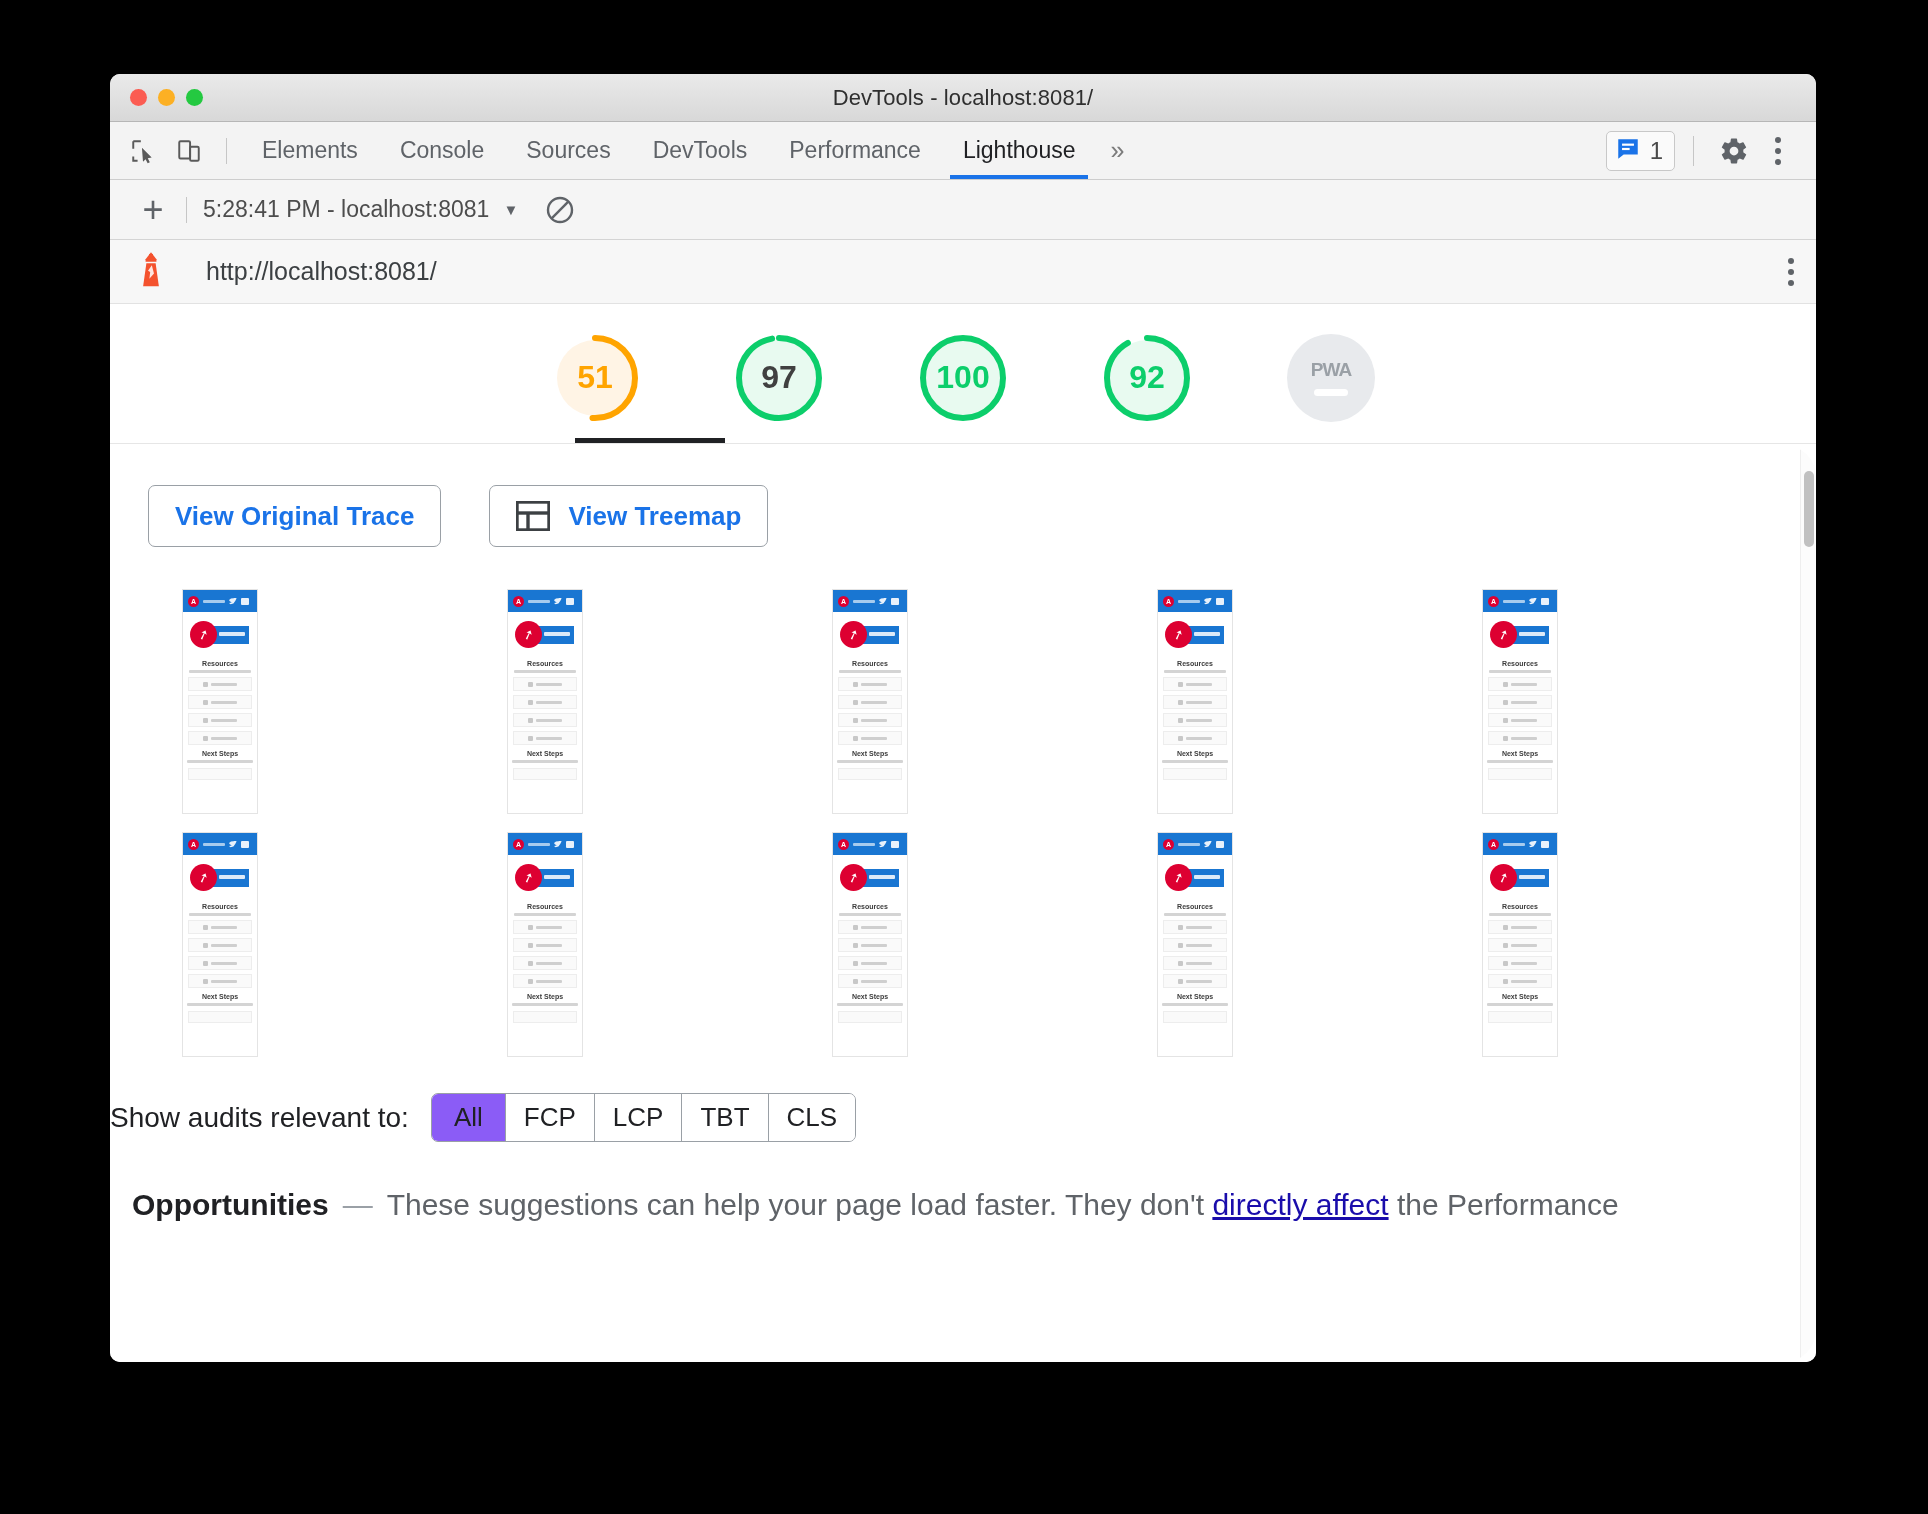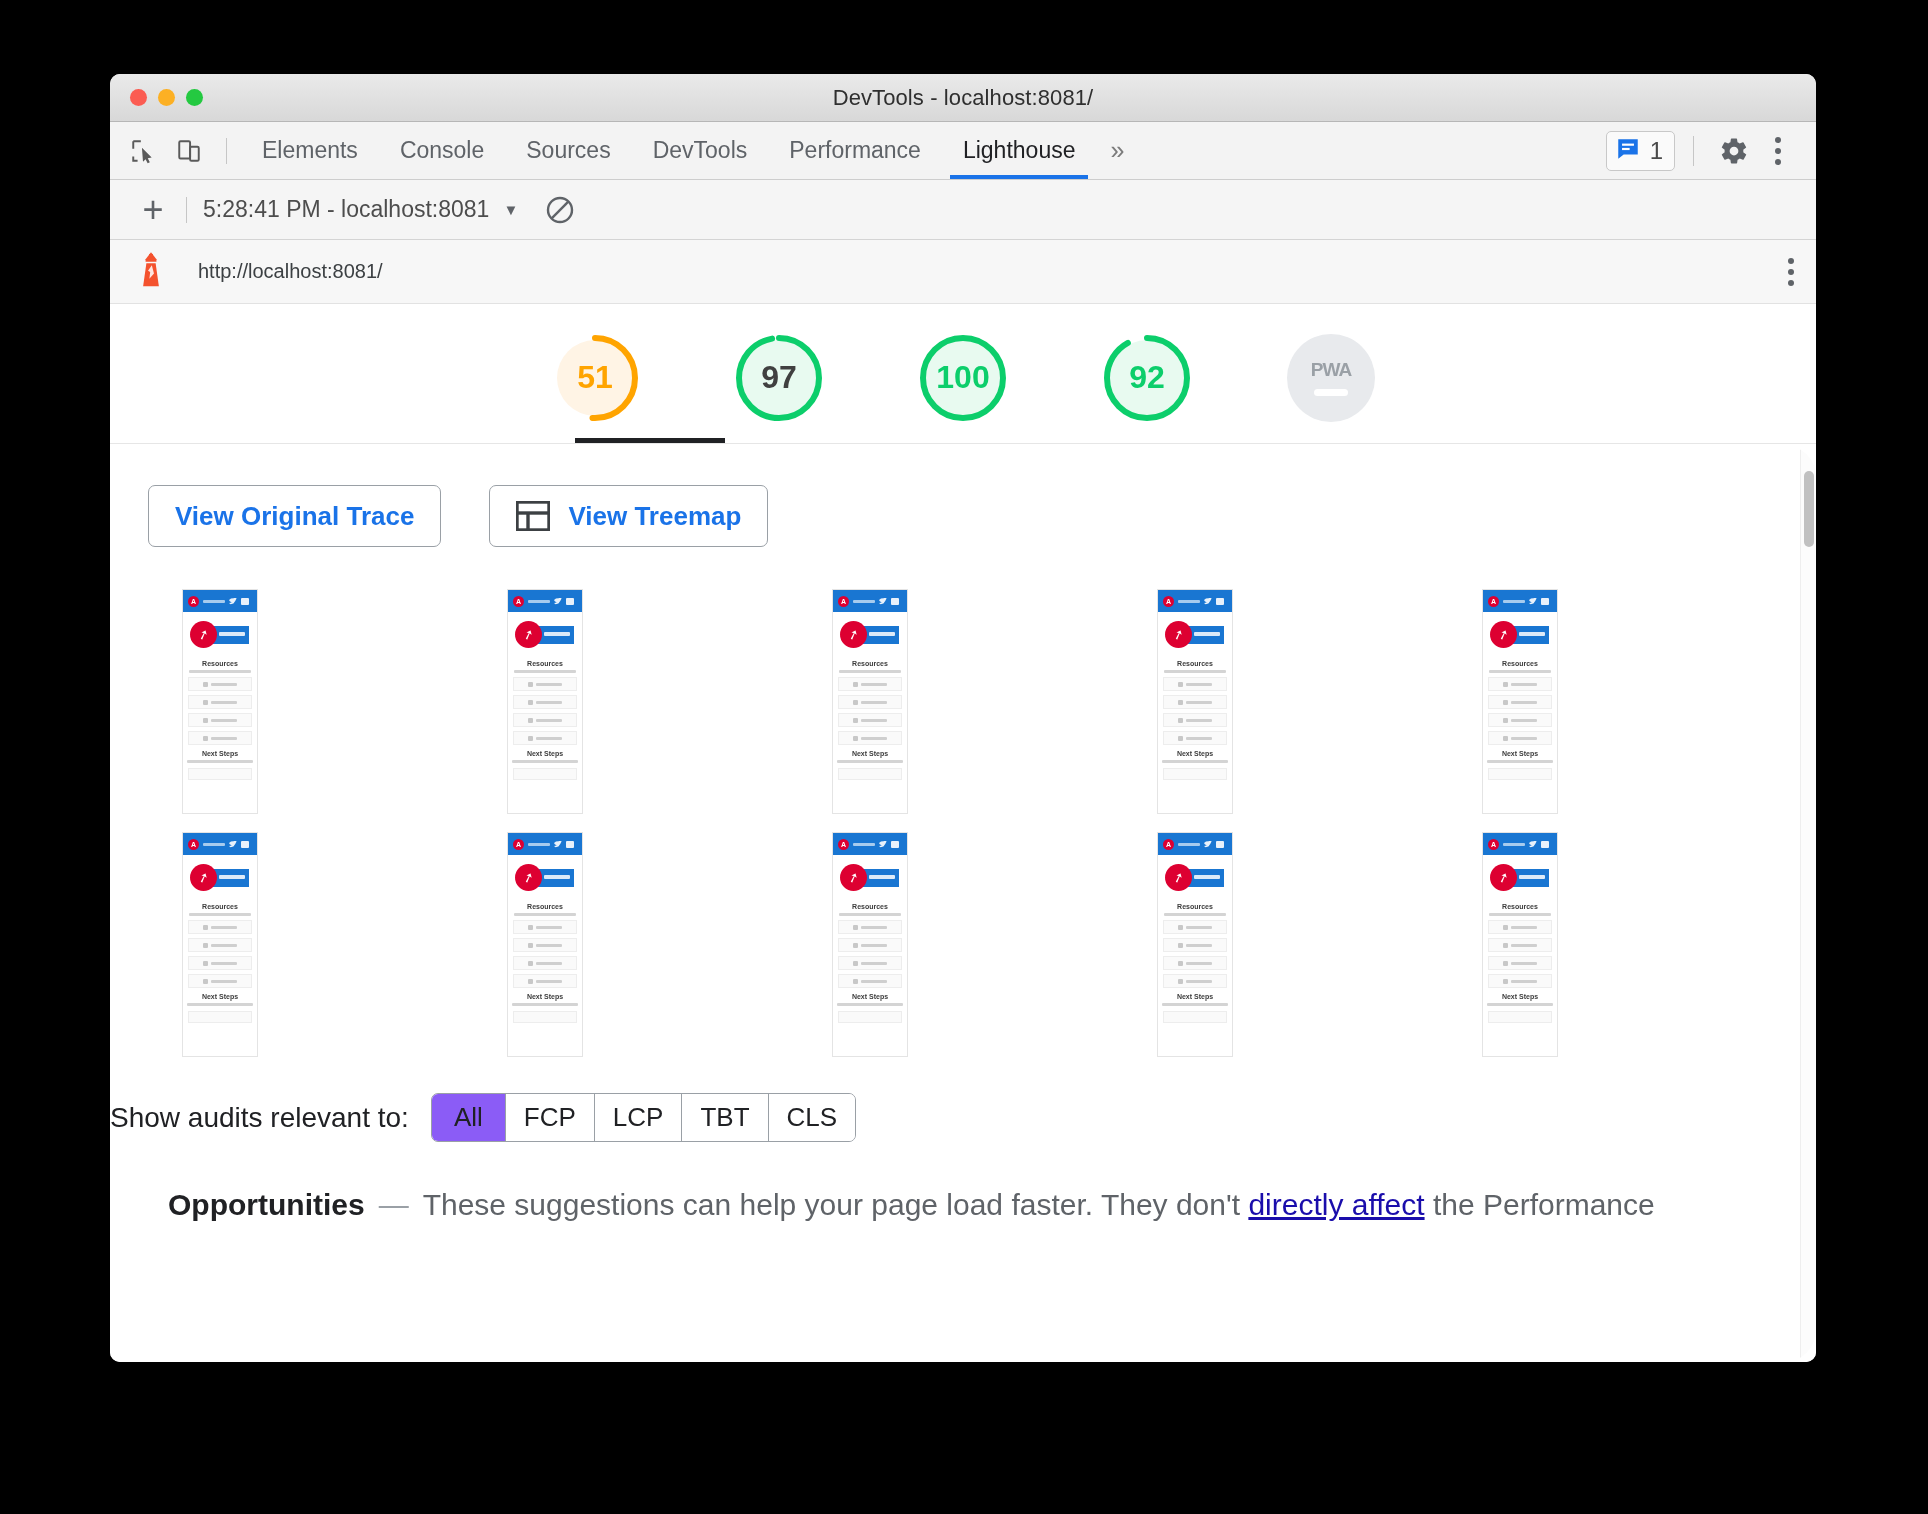--- a/index.html
+++ b/index.html
@@ -90,21 +90,21 @@
   .caret { font-size:15px; color:#5f6368; }
   .clear { margin-left:26px; display:flex; align-items:center; }
 
   
   .urlstrip {
     height:64px; flex:0 0 64px;
     background:#f7f7f7;
     border-bottom:1px solid #e2e2e2;
     display:flex; align-items:center; padding:0 22px 0 24px;
   }
-  .url-text { font-size:20px; color:#3c4043; margin-left:30px; }
+  .url-text { font-size:25px; color:#3c4043; margin-left:38px; }
   .urlstrip .dots { margin-left:auto; }
 
   
   .report { flex:1 1 auto; position:relative; background:#fff; overflow:hidden; }
 
   .gauges {
     height:140px; display:flex; align-items:center; justify-content:center;
     gap:88px; border-bottom:1px solid #e6e6e6; position:relative;
     padding-top:8px;
   }
@@ -176,21 +176,21 @@
   }
   .filter-label { font-size:28px; color:#202124; }
   .seg { display:flex; border:1px solid #9aa0a6; border-radius:7px; overflow:hidden; }
   .seg-btn {
     font-size:26px; color:#202124; padding:8px 18px; background:#fff;
     border-right:1px solid #9aa0a6; cursor:pointer; min-width:74px; text-align:center;
   }
   .seg-btn:last-child { border-right:none; }
   .seg-btn.active { background:#8b5cf6; }
 
-  .opp-row { padding:46px 16px 0 22px; display:flex; align-items:baseline; white-space:nowrap;margin-left:36px; }
+  .opp-row { padding:46px 16px 0 22px; display:flex; align-items:baseline; white-space:nowrap; }
   .opp-title { font-size:30px; font-weight:700; color:#202124; }
   .opp-dash { font-size:30px; color:#9aa0a6; margin:0 14px; }
   .opp-desc { font-size:30px; color:#5f6368; }
   .opp-desc a { color:#1a0dab; text-decoration:underline; }
 
   
   .scroll-track {
     position:absolute; right:0; top:0; bottom:0; width:16px; background:#fcfcfc;
     border-left:1px solid #eee;
   }

